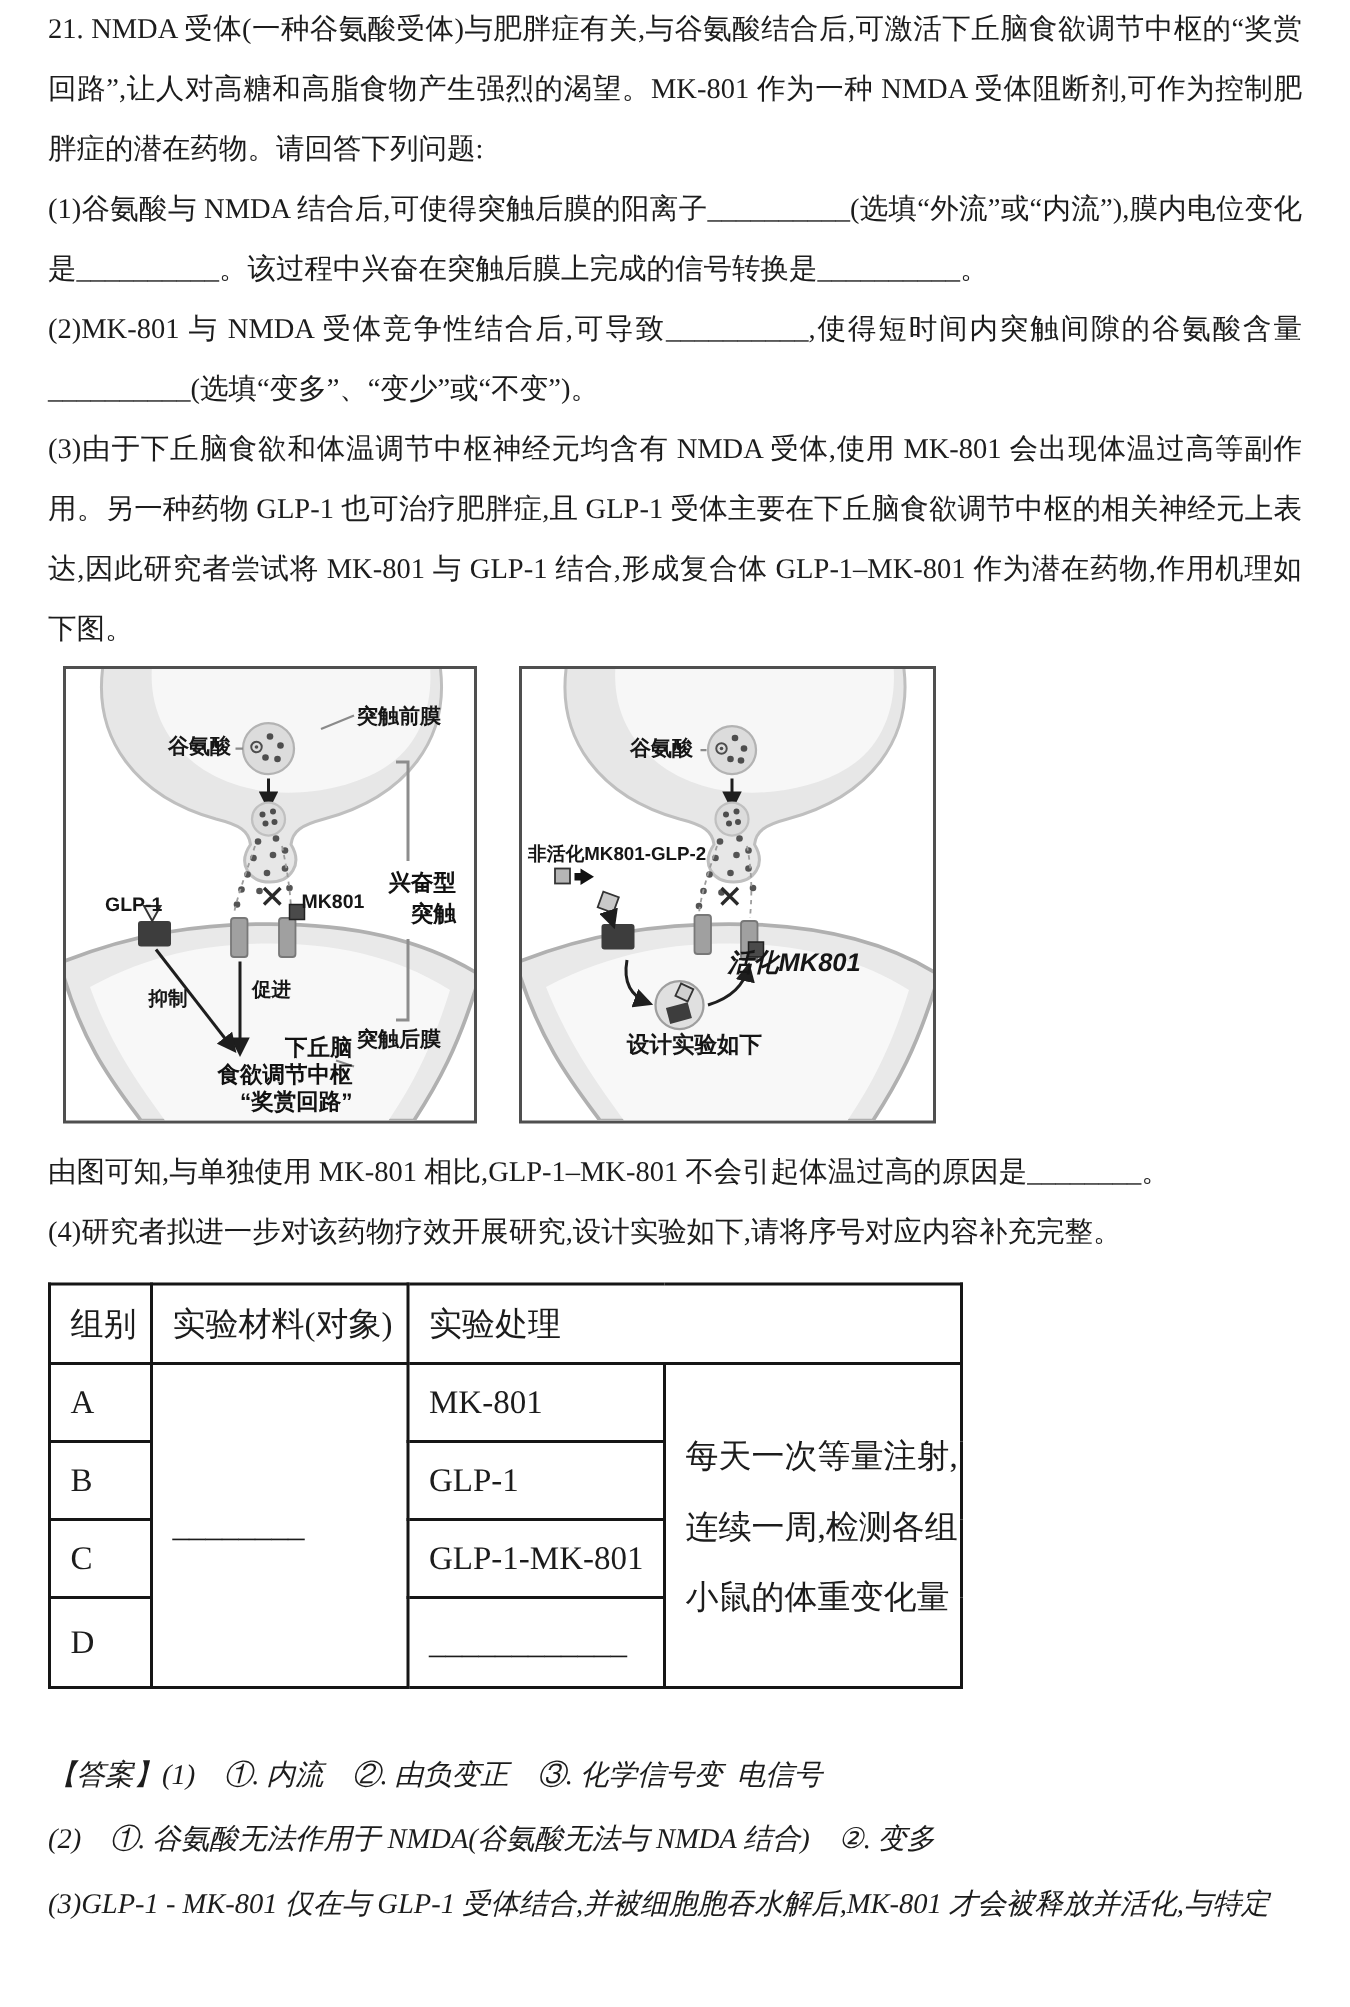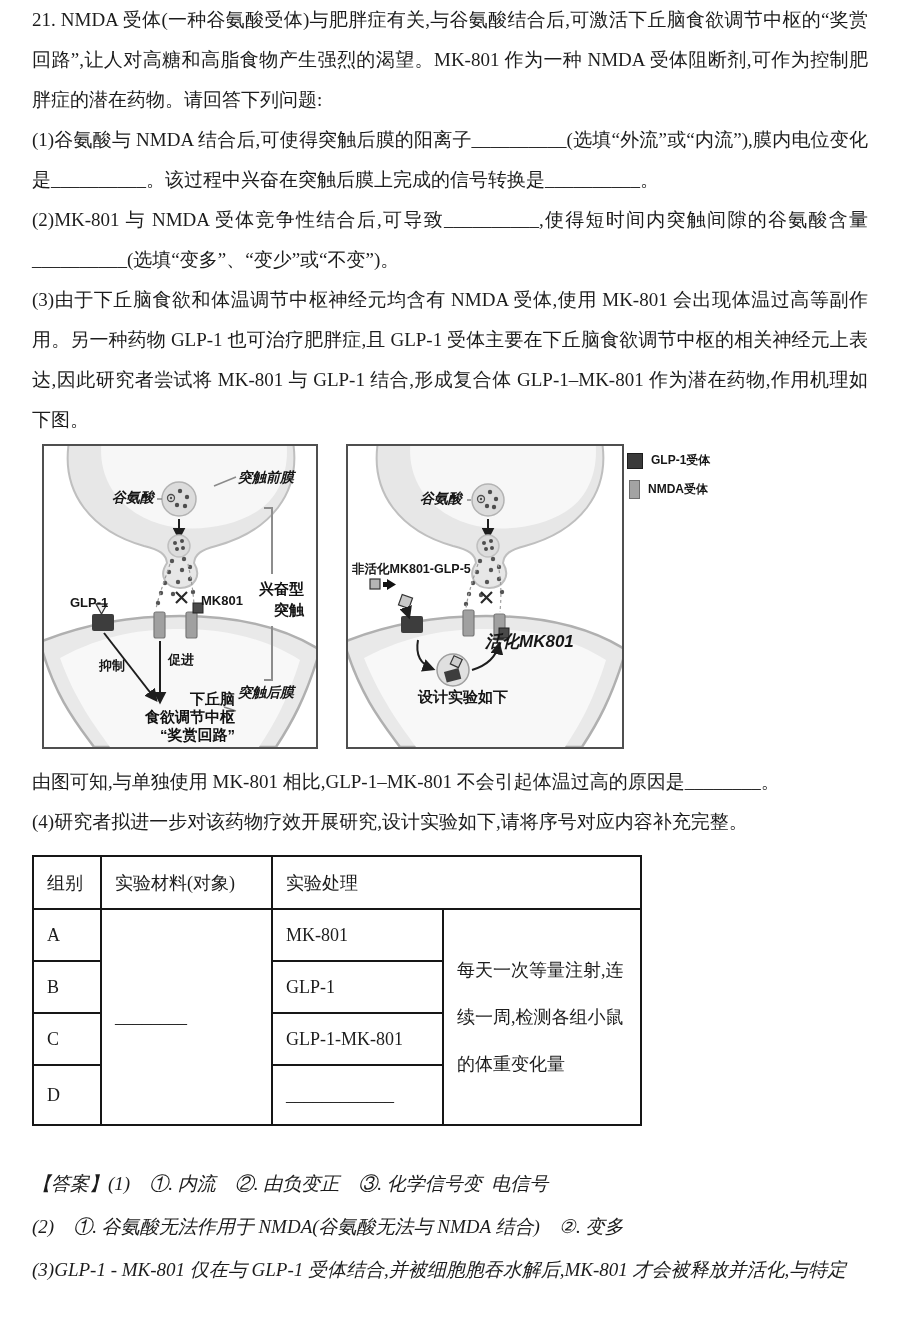--- a/index.html
+++ b/index.html
@@ -6,30 +6,30 @@
   body{font-family:"Liberation Serif","DejaVu Serif",serif;color:#1c1c1c;}
   .page{width:836px;margin:0 auto 0 32px;}
   .para{margin:0;font-size:19px;line-height:40px;text-align:justify;}
   
   .figure{position:relative;height:314px;margin:2px 0 6px 0;}
   .panel{position:absolute;top:2px;width:272px;height:301px;border:2px solid #4f4f4f;overflow:hidden;background:#ffffff;}
   .panel.leftp{left:10px;}
   .panel.rightp{left:314px;width:274px;}
   .panel svg{position:absolute;left:0;top:0;}
   .flbl{position:absolute;font-family:"Liberation Sans","DejaVu Sans",sans-serif;font-weight:700;color:#161616;font-size:13px;line-height:15px;white-space:nowrap;}
-  .flbl-lg{font-size:14px;font-style:italic;}
+  .flbl-lg{font-size:14px;}
   .fcenter{position:absolute;font-family:"Liberation Sans","DejaVu Sans",sans-serif;font-weight:700;color:#111;font-size:15px;line-height:18px;text-align:right;}
   .legend{position:absolute;left:595px;top:10px;}
   .legend-item{display:flex;align-items:center;margin-bottom:11px;}
   .swatch-glp{width:14px;height:14px;background:#3a3a3a;border:1px solid #1d1d1d;}
   .swatch-nmda{width:9px;height:17px;background:#a3a3a3;border:1px solid #6e6e6e;margin-left:2px;}
   .legend-label{font-family:"Liberation Sans","DejaVu Sans",sans-serif;font-weight:700;font-size:12px;margin-left:8px;color:#161616;}
   
   table.exp{border-collapse:collapse;table-layout:fixed;width:608px;margin-top:13px;}
-  table.exp th,table.exp td{border:2px solid #161616;font-weight:normal;font-size:18px;text-align:left;padding:0 0 0 13px;vertical-align:middle;}
+  table.exp th,table.exp td{border:2px solid #161616;font-weight:normal;font-size:22px;text-align:left;padding:0 0 0 13px;vertical-align:middle;}
   table.exp th{height:51px;}
   tr.rA td,tr.rB td,tr.rC td{height:50px;}
   tr.rD td{height:58px;}
   td.material{text-align:left;padding-left:28px;font-style:italic;}
   td.shared{font-size:17.5px;line-height:47px;padding:0 12px;}
   
   .answers{margin-top:36px;font-style:italic;}
   .answers p{margin:0;font-size:19px;line-height:43px;white-space:pre-wrap;}
 </style>
 </head>
@@ -177,35 +177,25 @@
         <path d="M35,136 h4 v-3 l9,5.5 l-9,5.5 v-3 h-4 z" fill="#111"></path>
 
         <circle cx="105" cy="224" r="16" fill="#e0e0e0" stroke="#9f9f9f" stroke-width="1.5"></circle>
         <rect x="97" y="224" width="15" height="11" fill="#3d3d3d" transform="rotate(-15 104 229)"></rect>
         <rect x="104" y="211" width="9" height="9" fill="#cfcfcf" stroke="#333" stroke-width="1.2" transform="rotate(25 108 215)"></rect>
 
         <path d="M70,194 Q66,216 85,223" fill="none" stroke="#1e1e1e" stroke-width="2" marker-end="url(#mR)"></path>
         <path d="M124,224 Q147,217 151,198" fill="none" stroke="#1e1e1e" stroke-width="2" marker-end="url(#mR)"></path>
       </svg>
       <div class="flbl flbl-lg" style="left:72px;top:45px;">谷氨酸</div>
-      <div class="flbl" style="left:4px;top:116px;font-size:12.5px;">非活化MK801-GLP-5</div>
+      <div class="flbl" style="left:4px;top:116px;font-size:12.5px;">非活化MK801-GLP-2</div>
       <div class="flbl" style="left:137px;top:188px;font-size:17px;font-style:italic;">活化MK801</div>
       <div class="flbl" style="left:70px;top:243px;font-size:15px;">设计实验如下</div>
     </div>
 
-    <div class="legend">
-      <div class="legend-item">
-        <span class="swatch-glp"></span>
-        <span class="legend-label">GLP-1受体</span>
-      </div>
-      <div class="legend-item">
-        <span class="swatch-nmda"></span>
-        <span class="legend-label">NMDA受体</span>
-      </div>
-    </div>
   </div>
 
   <p class="para">由图可知,与单独使用 MK-801 相比,GLP-1–MK-801 不会引起体温过高的原因是________。</p>
   <p class="para">(4)研究者拟进一步对该药物疗效开展研究,设计实验如下,请将序号对应内容补充完整。</p>
 
   <table class="exp">
     <colgroup>
         <col style="width:68px">
         <col style="width:171px">
         <col style="width:171px">

